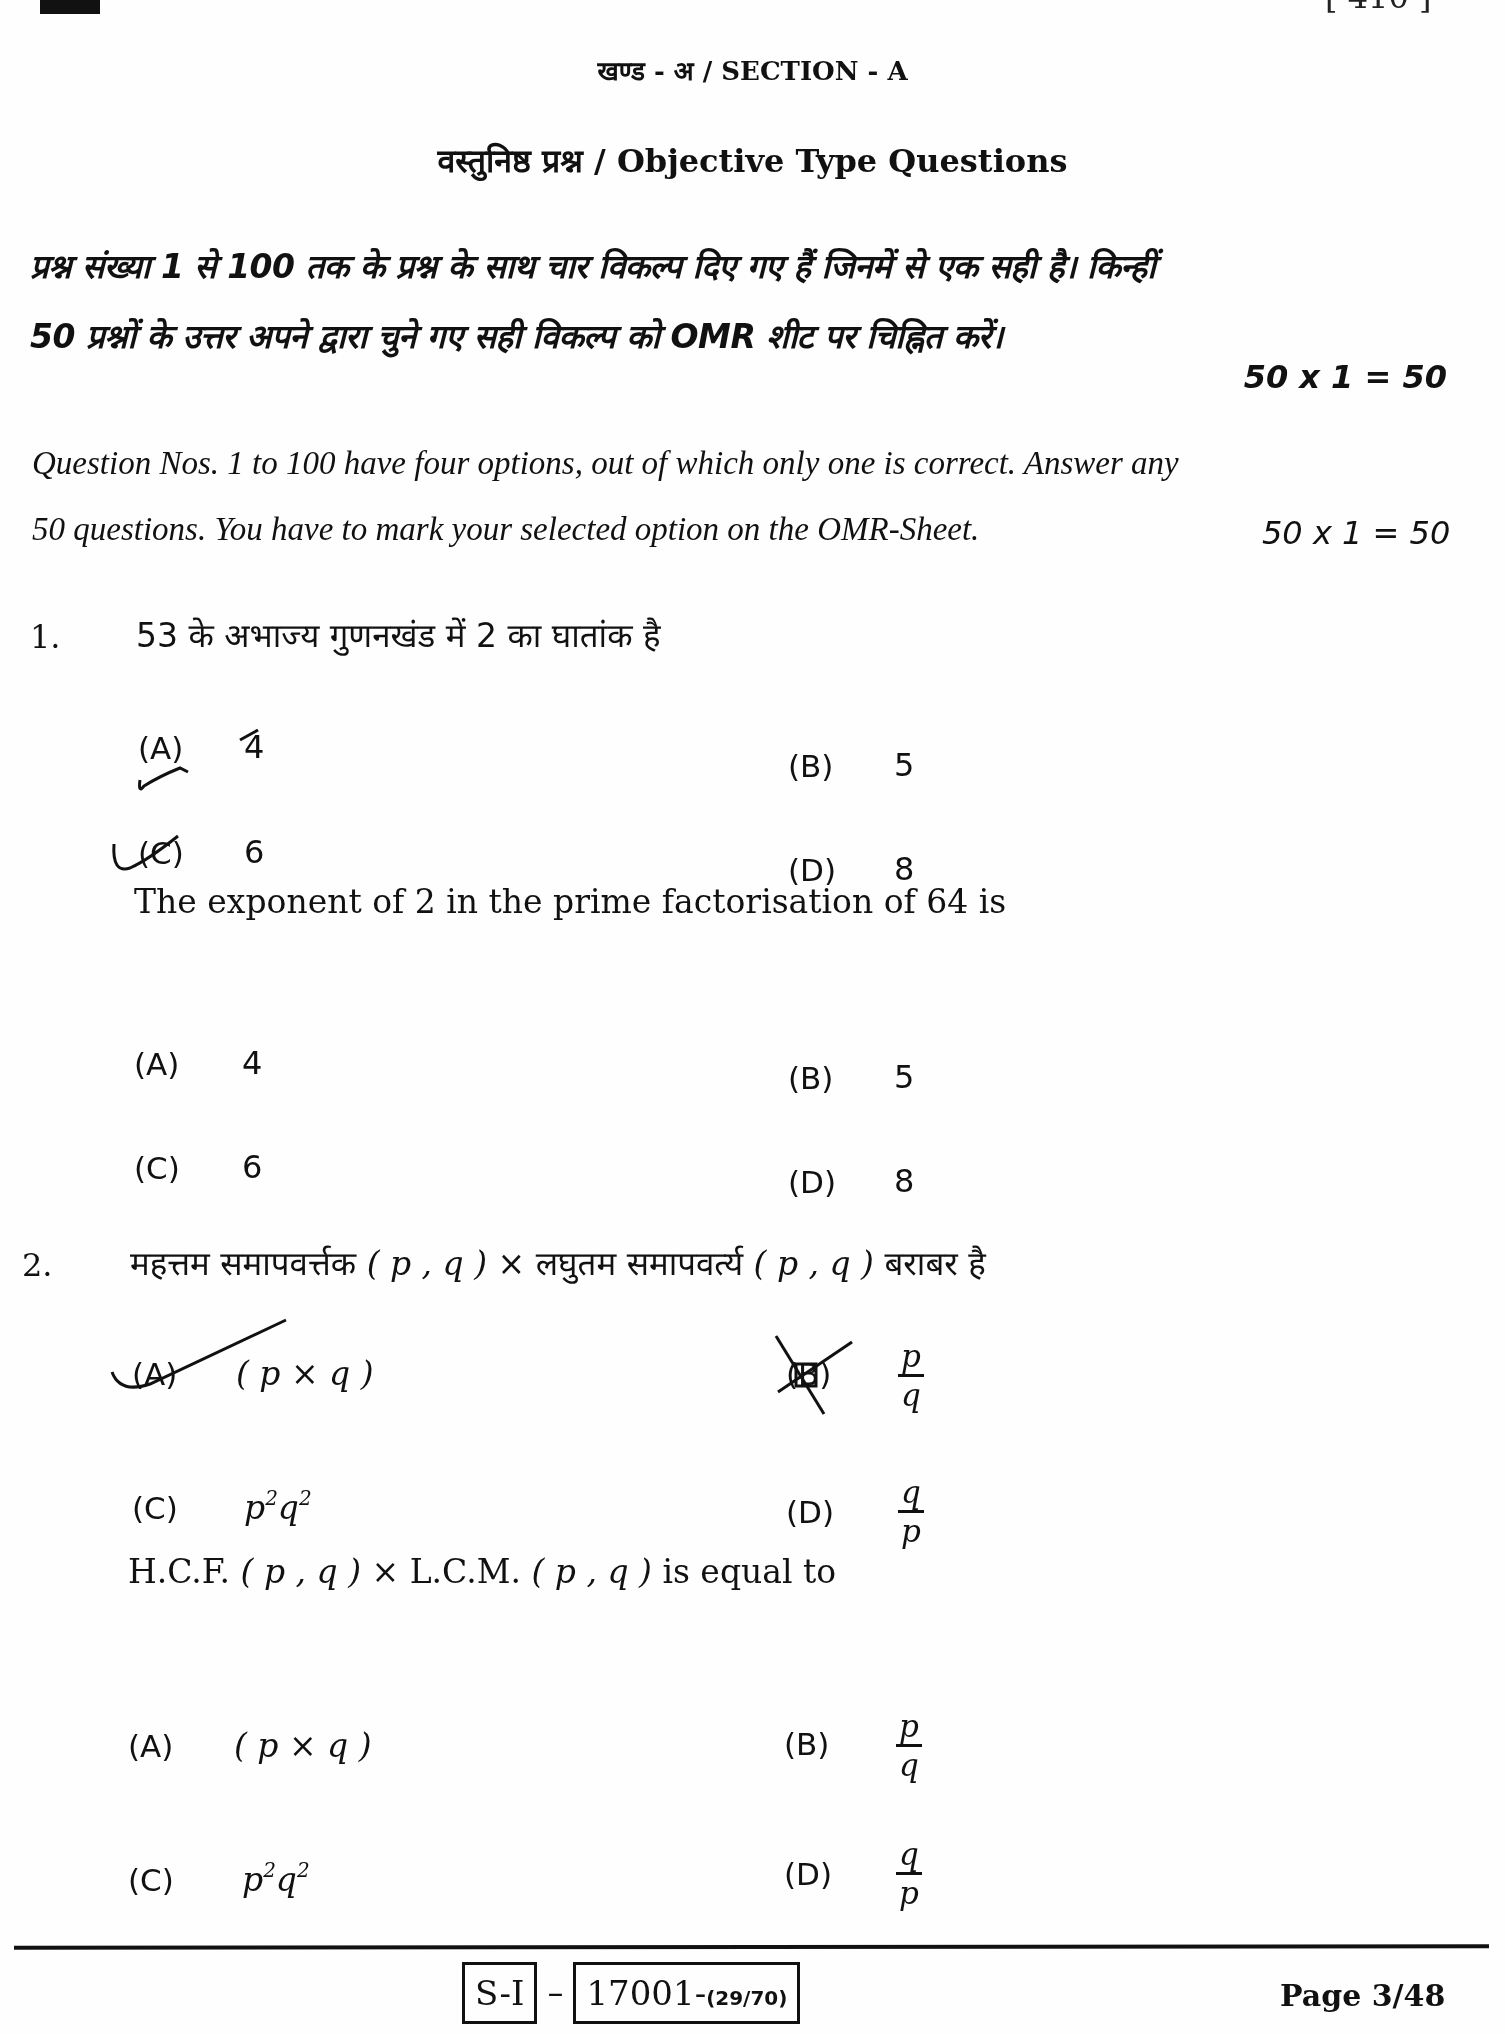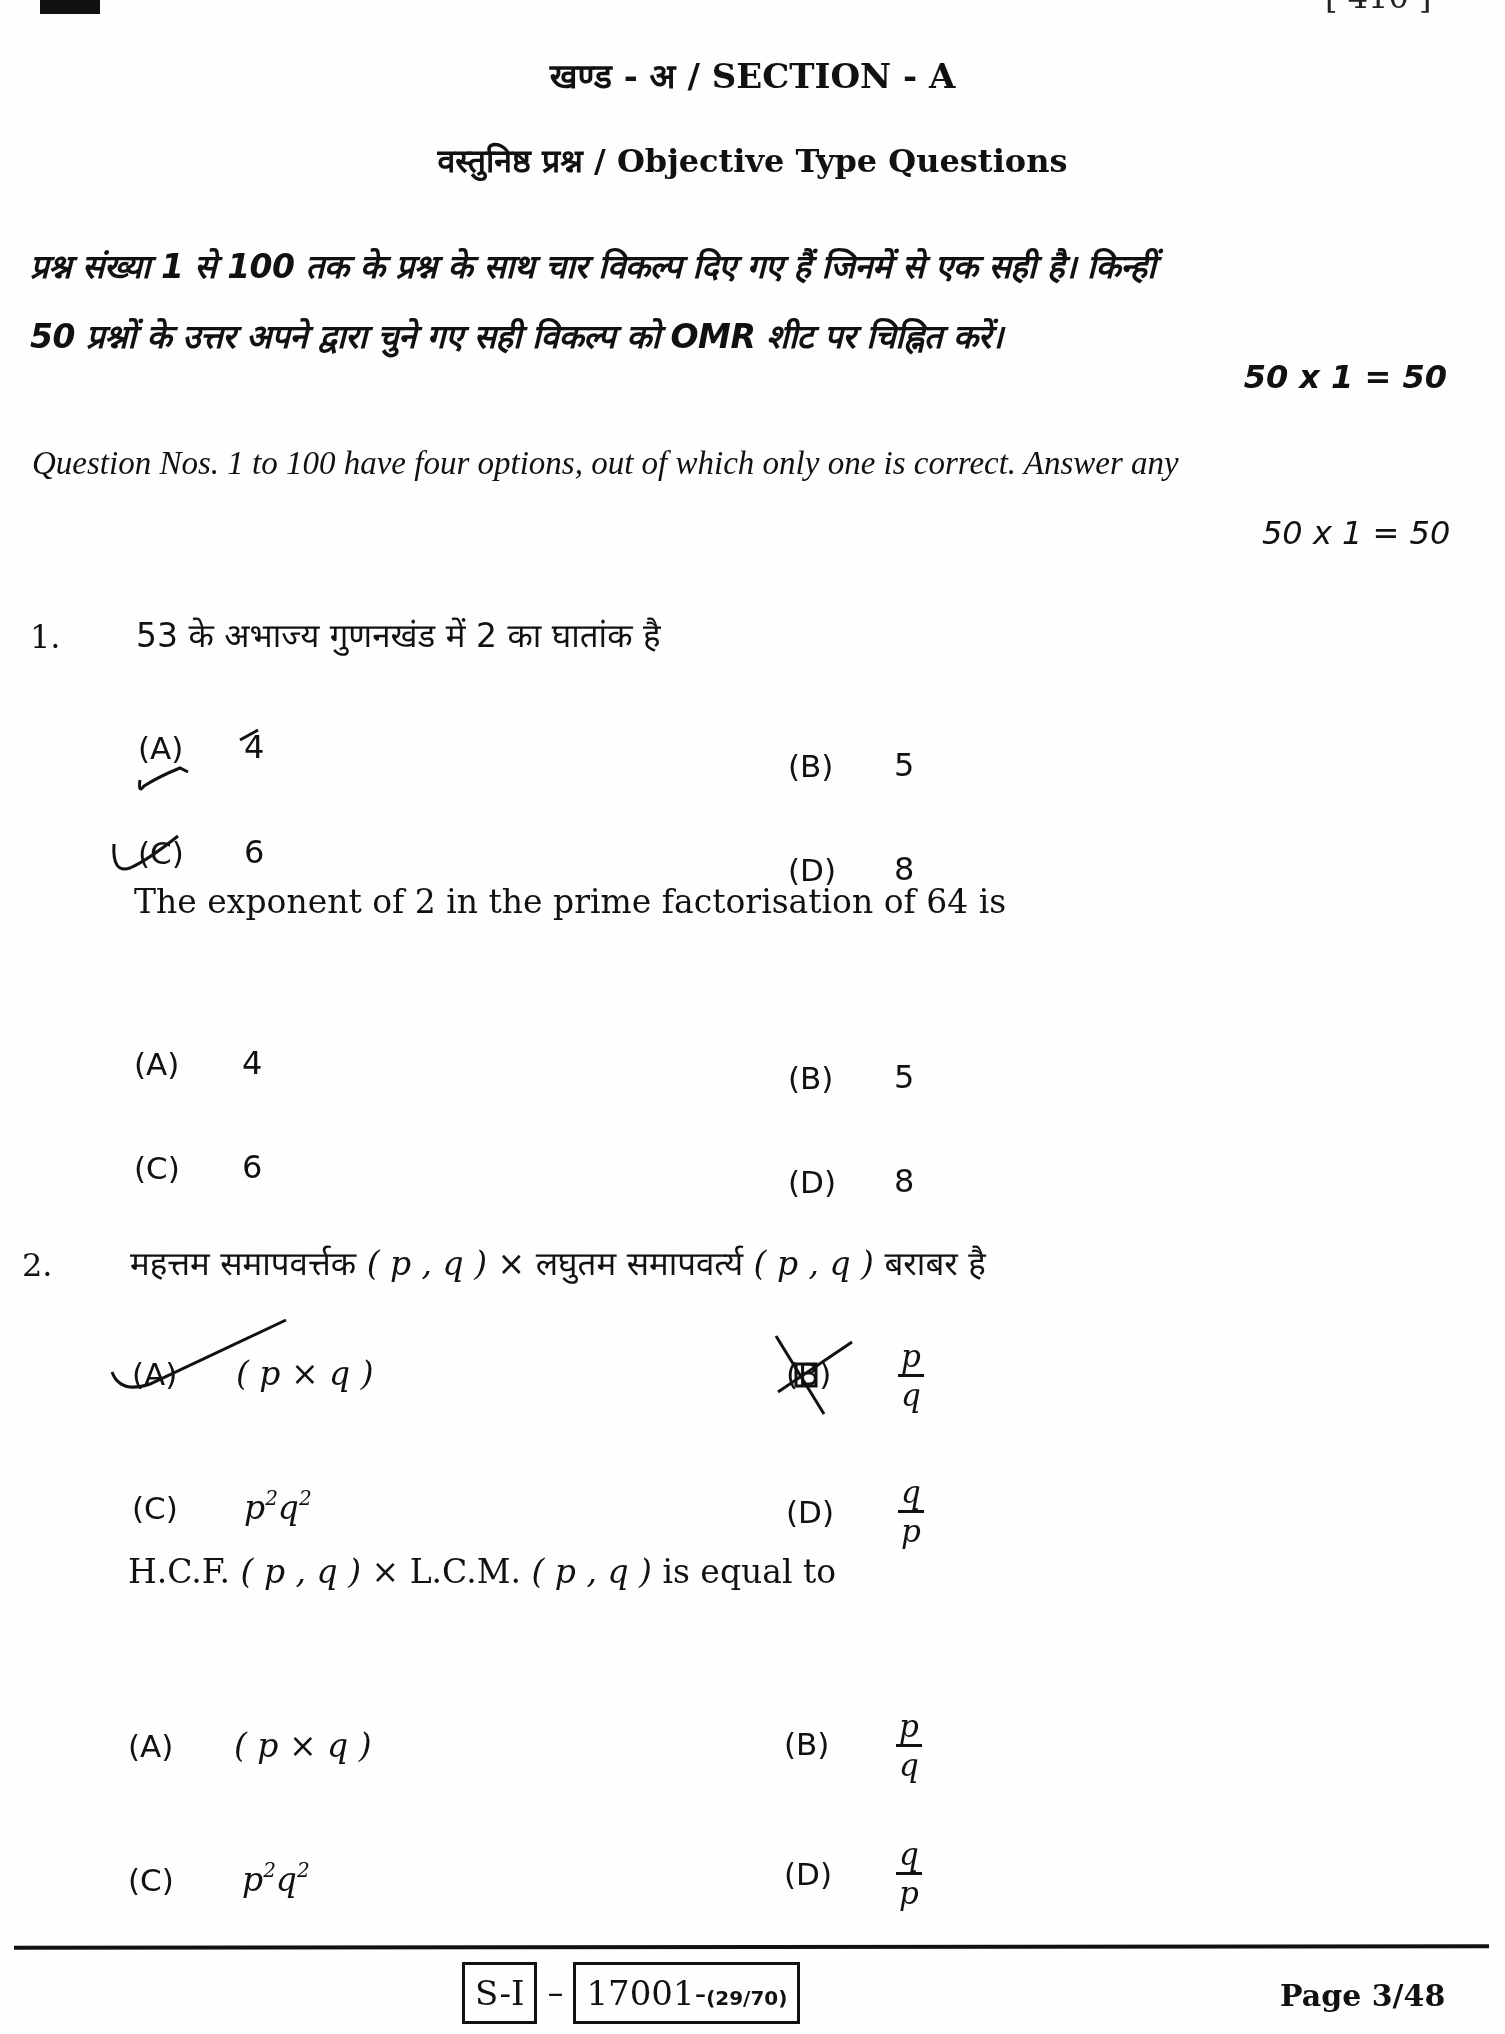--- a/index.html
+++ b/index.html
@@ -3,21 +3,21 @@
   <meta charset="utf-8">
   <style>
     html, body { margin: 0; padding: 0; }
     body {
       width: 1505px; height: 2034px; background: #fefefe; position: relative; overflow: hidden;
       font-family: "Liberation Serif", serif; color: #111;
     }
     .abs { position: absolute; }
     .corner-block { left: 40px; top: 0; width: 60px; height: 14px; background: #111; }
     .top-right-code { left: 1325px; top: -22px; font-size: 32px; font-family: "DejaVu Serif", serif; color: #222; }
-    .section-title { left: 0; width: 1505px; top: 52px; text-align: center; font-size: 34px; font-weight: bold; font-family: "DejaVu Serif", serif; }
+    .section-title { left: 0; width: 1505px; top: 52px; text-align: center; font-size: 26px; font-weight: bold; font-family: "DejaVu Serif", serif; }
     .subtitle { left: 0; width: 1505px; top: 138px; text-align: center; font-size: 32px; font-weight: bold; font-family: "DejaVu Serif", serif; }
     .hindi-instr { left: 30px; top: 232px; width: 1420px; font-size: 33px; font-style: italic; font-weight: bold; line-height: 70px; font-family: "DejaVu Sans", sans-serif; letter-spacing: -0.5px; }
     .marks-right { right: 58px; font-size: 32px; font-style: italic; font-weight: bold; font-family: "DejaVu Sans", sans-serif; }
     .eng-instr { left: 32px; top: 430px; width: 1420px; font-size: 33px; font-style: italic; line-height: 66px; font-family: Liberation Serif, serif; }
     .eng-marks { font-style: italic; font-size: 32px; font-family: "DejaVu Sans", sans-serif; }
     .qnum { font-size: 32px; font-family: "DejaVu Serif", serif; }
     .qtext { font-size: 33px; font-family: "DejaVu Sans", sans-serif; }
     .qtext-en { font-size: 33px; font-family: "DejaVu Serif", serif; }
     .opt-label { font-size: 31px; font-family: "DejaVu Sans", sans-serif; }
     .opt-val { font-size: 32px; font-family: "DejaVu Sans", sans-serif; }
@@ -40,20 +40,21 @@
 <div class="abs subtitle">वस्तुनिष्ठ प्रश्न / Objective Type Questions</div>
 
 <div class="abs hindi-instr">
   <div>प्रश्न संख्या 1 से 100 तक के प्रश्न के साथ चार विकल्प दिए गए हैं जिनमें से एक सही है। किन्हीं</div>
   <div>50 प्रश्नों के उत्तर अपने द्वारा चुने गए सही विकल्प को OMR शीट पर चिह्नित करें।</div>
 </div>
 <div class="abs marks-right" style="top:358px;">50 x 1 = 50</div>
 
 <div class="abs eng-instr">
   <div>Question Nos. 1 to 100 have four options, out of which only one is correct. Answer any</div>
+  <div>50 questions. You have to mark your selected option on the OMR-Sheet.</div>
 </div>
 <div class="abs eng-marks" style="left:1262px; top:514px;">50 x 1 = 50</div>
 
 <div class="abs qnum" style="left:30px; top:618px;">1.</div>
 <div class="abs qtext" style="left:136px; top:612px;">53 के अभाज्य गुणनखंड में 2 का घातांक है</div>
 
 <div class="abs opt-label" style="left:138px; top:730px;">(A)</div>
 <div class="abs opt-val" style="left:244px; top:728px;">4</div>
 <div class="abs opt-label" style="left:788px; top:748px;">(B)</div>
 <div class="abs opt-val" style="left:894px; top:746px;">5</div>

